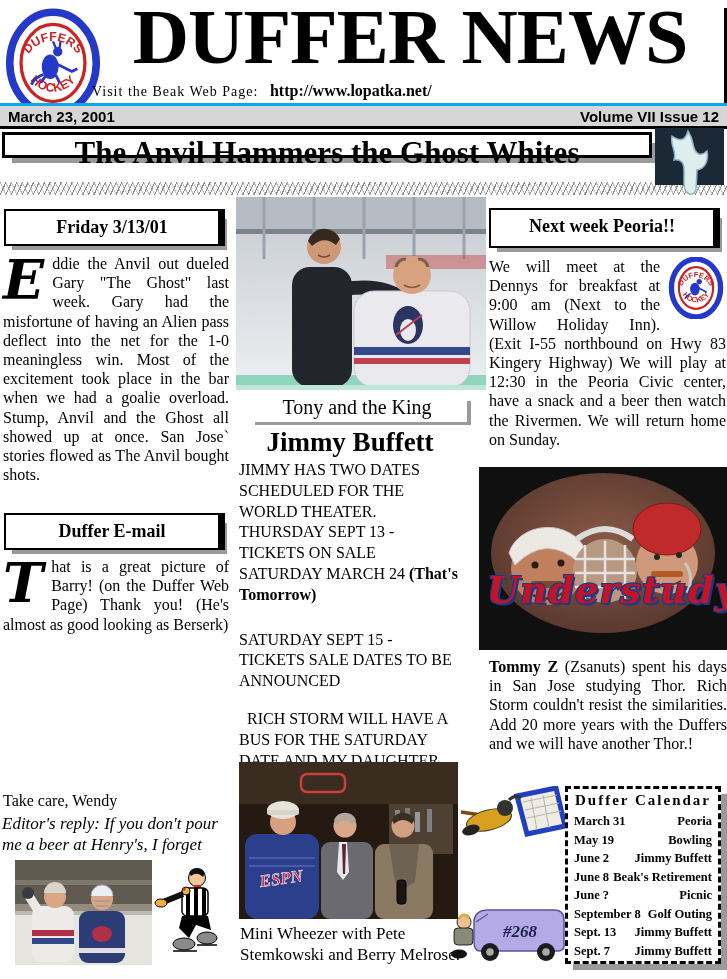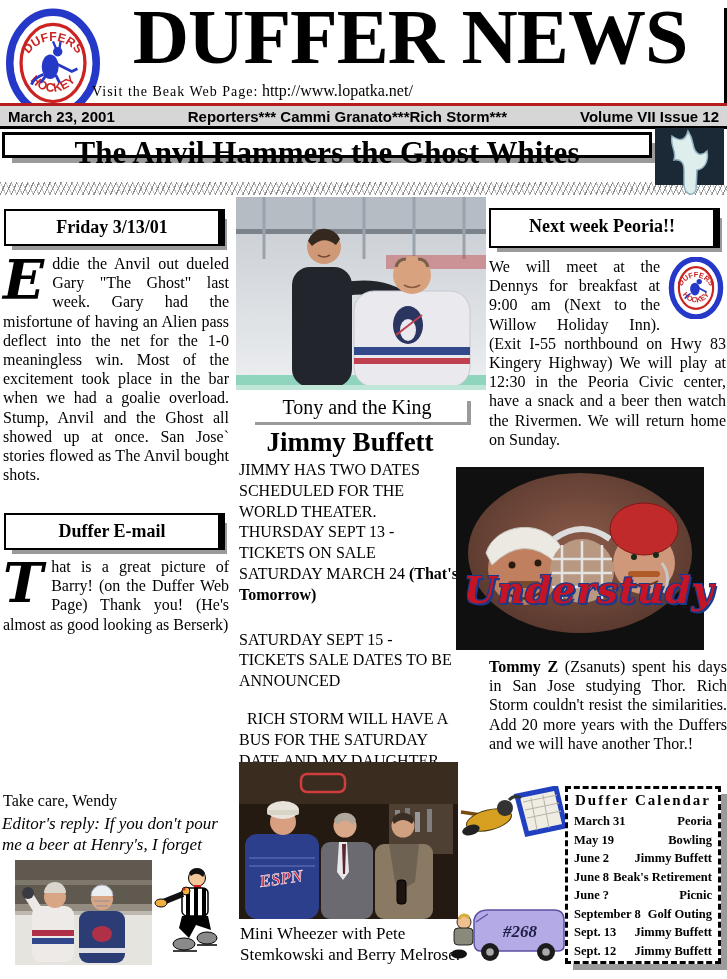--- a/index.html
+++ b/index.html
@@ -12,27 +12,27 @@
   .abs { position:absolute; }
 
   
   #masthead-title {
     left:96px; top:-8px; width:628px; height:92px;
     font-size:78px; font-weight:bold; letter-spacing:-1px;
     text-align:center; white-space:nowrap;
   }
   #beak-line { left:92px; top:82px; font-size:14px; }
   #beak-line .lbl { letter-spacing:1px; }
-  #beak-line .url { font-weight:normal; font-size:16px; }
+  #beak-line .url { font-weight:bold; font-size:16px; margin-left:8px; }
   #right-edge-line { right:0; top:8px; width:3px; height:96px; background:#000; }
 
   
   #date-bar {
     left:0; top:103px; width:727px; height:26px;
-    background:#d6d6d6; border-top:3px solid #b91c1c; border-bottom:3px solid #000;
+    background:#d6d6d6; border-top:3px solid #0ea5e9; border-bottom:3px solid #000;
     display:flex; justify-content:space-between; align-items:center;
     padding:0 8px; font-family:"Liberation Sans", sans-serif;
     font-weight:bold; font-size:15px;
   }
 
   
   #headline-box {
     left:2px; top:132px; width:650px; height:26px;
     background:#fff; border:3px solid #000;
     box-shadow:7px 8px 0 -3px #9a9a9a;
@@ -86,21 +86,21 @@
   #buffett-block .p3 { margin-top:17px; text-indent:8px; }
   #photo-bar    { left:239px; top:762px; width:219px; height:157px; }
   #caption-mini { left:240px; top:923px; width:225px; font-size:17px; line-height:1.25; }
   #slide-art    { left:457px; top:786px; width:113px; height:72px; }
   #van-art      { left:450px; top:890px; width:120px; height:78px; }
 
   
   #peoria-header { left:489px; top:208px; width:231px; height:40px; }
   #peoria-body   { left:489px; top:257px; width:237px; }
   #peoria-logo   { float:right; width:60px; height:62px; margin:0 0 4px 6px; }
-  #photo-understudy { left:456px; top:467px; width:248px; height:147px; }
+  #photo-understudy { left:479px; top:467px; width:248px; height:147px; }
   #understudy-label {
     position:absolute; left:8px; bottom:2px;
     font-family:"DejaVu Serif", serif; font-style:italic; font-weight:bold;
     font-size:37px; letter-spacing:1px; color:#c41425;
     text-shadow:2px 2px 0 #1a3a8c, -1px -1px 0 #1a3a8c,
                 1px -1px 0 #1a3a8c, -1px 1px 0 #1a3a8c;
     white-space:nowrap;
   }
   #tommy-para { left:489px; top:657px; width:238px; }
   #calendar {
@@ -142,21 +142,20 @@
 
   <div class="abs" id="beak-line">
     <span class="lbl">Visit the Beak Web Page:</span>
     <span class="url">http://www.lopatka.net/</span>
   </div>
 
   <div class="abs" id="right-edge-line"></div>
 
   <div class="abs" id="date-bar">
     <span>March 23, 2001</span>
-    <span>Reporters*** Cammi Granato***Rich Storm***</span>
     <span>Volume VII Issue 12</span>
   </div>
 
   <div class="abs" id="headline-box">The Anvil Hammers the Ghost Whites</div>
 
   <svg class="abs" id="ghost-art" viewBox="0 0 69 72">
     <rect x="0" y="0" width="69" height="57" fill="#1b2836"></rect>
     <path d="M33,3 C30,14 24,13 17,8 C15,19 22,23 19,32 C26,31 29,35 29,42 L29,55 C29,66 37,70 41,62 L42,42 C49,41 54,34 52,23 C46,29 40,27 38,16 C37,10 35,6 33,3 Z" fill="#ddeeec" stroke="#8fb0c0" stroke-width="1.5"></path>
   </svg>
 
@@ -429,18 +428,18 @@
     </div>
     <div class="cal-row">
       <span>September 8</span>
       <span>Golf Outing</span>
     </div>
     <div class="cal-row">
       <span>Sept. 13</span>
       <span>Jimmy Buffett</span>
     </div>
     <div class="cal-row">
-      <span>Sept. 12</span>
+      <span>Sept. 7</span>
       <span>Jimmy Buffett</span>
     </div>
   </div>
 
 </div>
 
 </body></html>

